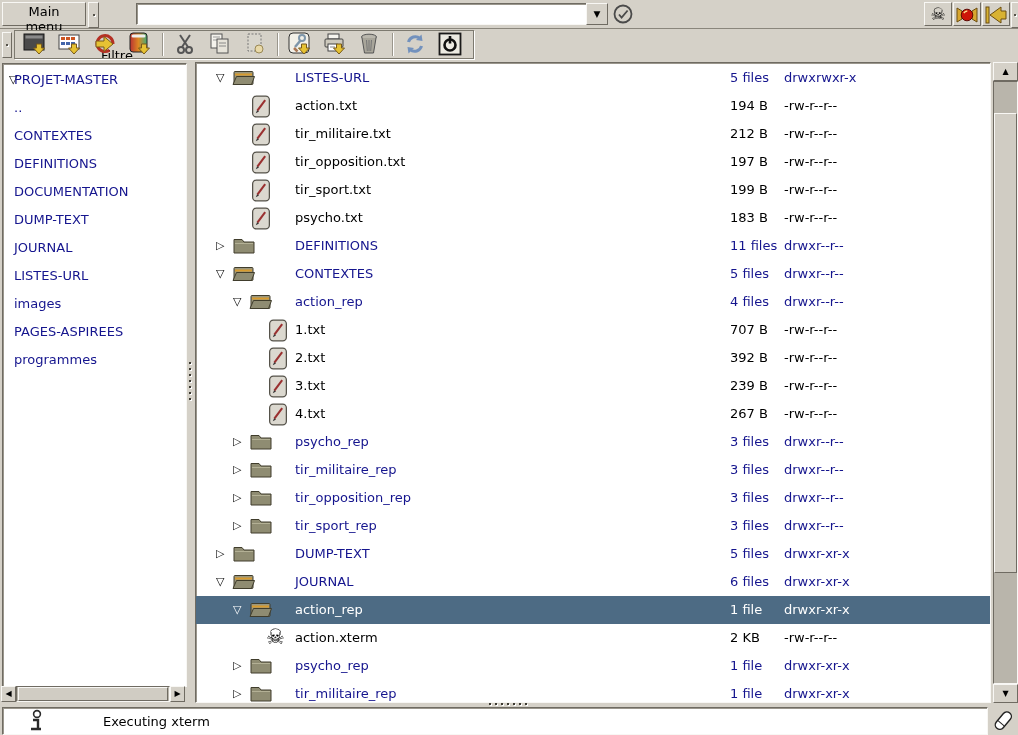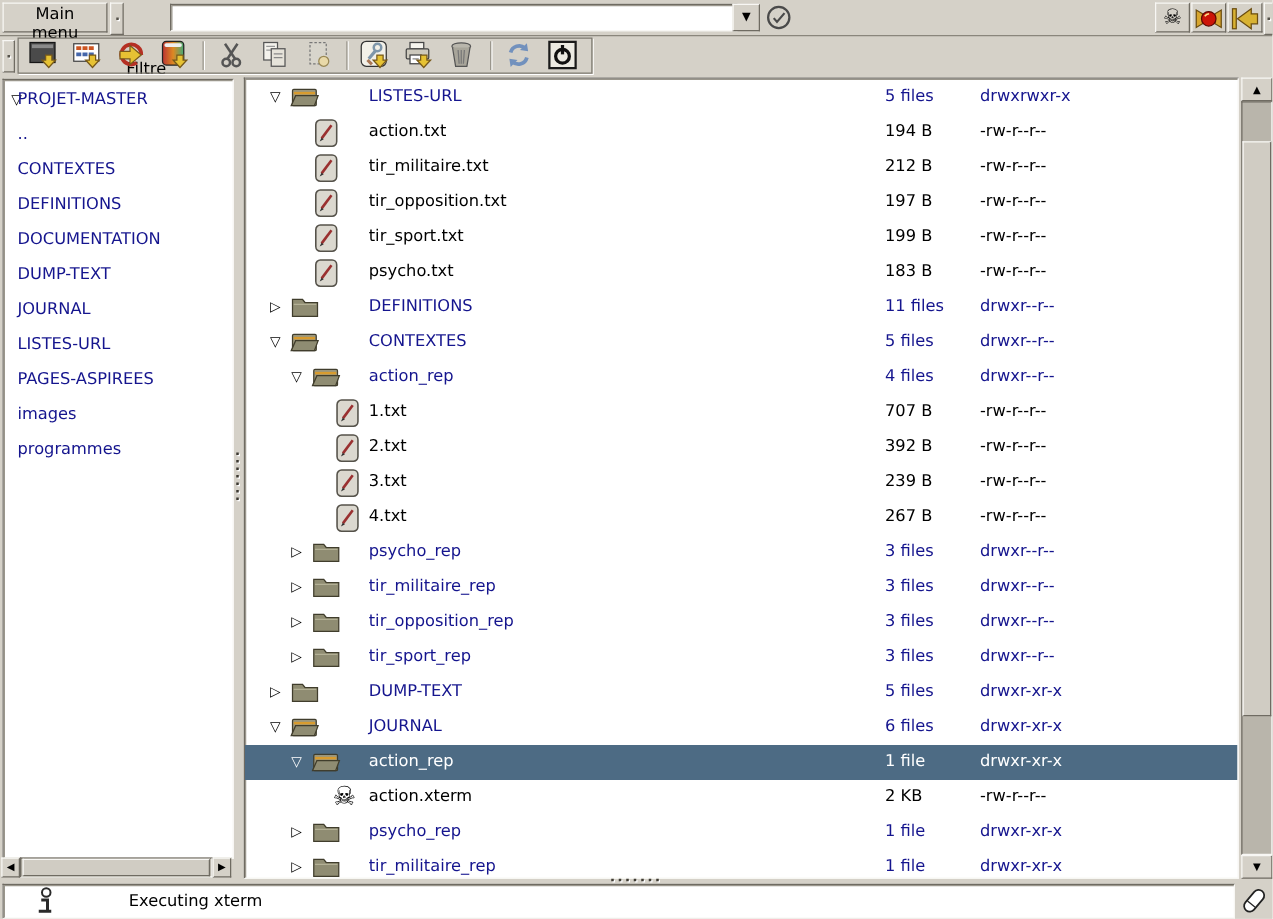--- a/index.html
+++ b/index.html
@@ -55,21 +55,21 @@
   
   .tree-panel{position:absolute;left:195px;top:62px;width:796px;height:641px;background:#fff;
     border:1px solid;border-color:#6f6b62 #f8f7f4 #f8f7f4 #6f6b62;box-shadow:inset 1px 1px 0 #9a968c;overflow:hidden;box-sizing:border-box;}
   .rows{position:absolute;left:0;top:1px;width:100%;}
   .row{position:relative;height:28px;width:100%;}
   .row .expander{position:absolute;top:7px;font-size:11px;line-height:14px;color:#000;}
   .row-icon{position:absolute;top:3px;width:24px;height:23px;}
   .row-icon.skull{font-size:21px;line-height:23px;color:#000;top:2px;}
   .cell{position:absolute;top:0;height:28px;line-height:28px;font-size:13px;white-space:nowrap;}
   .cell.name{left:99px;}
-  .cell.size{left:512px;text-align:right;}
+  .cell.size{left:534px;text-align:right;}
   .cell.perms{left:588px;}
   .row.dir .cell{color:#15158e;}
   .row.file .cell{color:#000;}
   .row.selected{background:#4d6b84;}
   .row.selected .cell{color:#fff;}
   .row.selected .expander{color:#fff;}
 
   
   .vscroll{position:absolute;left:993px;top:62px;width:25px;height:641px;display:flex;flex-direction:column;}
   .vscroll .sb-btn{height:19px;width:25px;font-size:8px;line-height:17px;text-align:center;padding:0;box-sizing:border-box;
@@ -240,24 +240,24 @@
         <div class="sb-row">
           <span class="sb-label">DUMP-TEXT</span>
         </div>
         <div class="sb-row">
           <span class="sb-label">JOURNAL</span>
         </div>
         <div class="sb-row">
           <span class="sb-label">LISTES-URL</span>
         </div>
         <div class="sb-row">
+          <span class="sb-label">images</span>
+        </div>
+        <div class="sb-row">
           <span class="sb-label">PAGES-ASPIREES</span>
-        </div>
-        <div class="sb-row">
-          <span class="sb-label">images</span>
         </div>
         <div class="sb-row">
           <span class="sb-label">programmes</span>
         </div>
       </div>
   </div>
 
   <div class="hscroll">
     <button class="sb-btn"><span>◀</span></button>
     <div class="trough">

